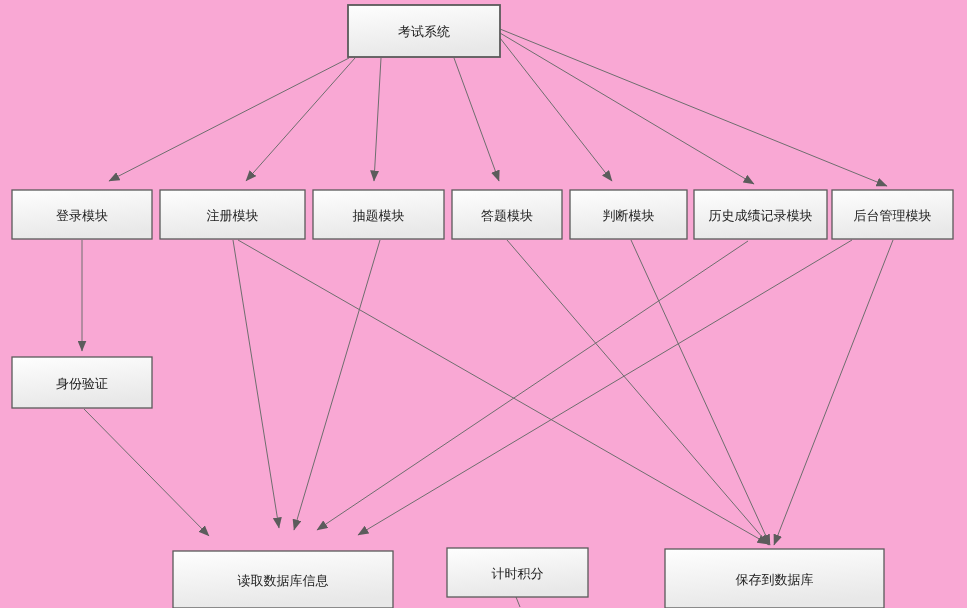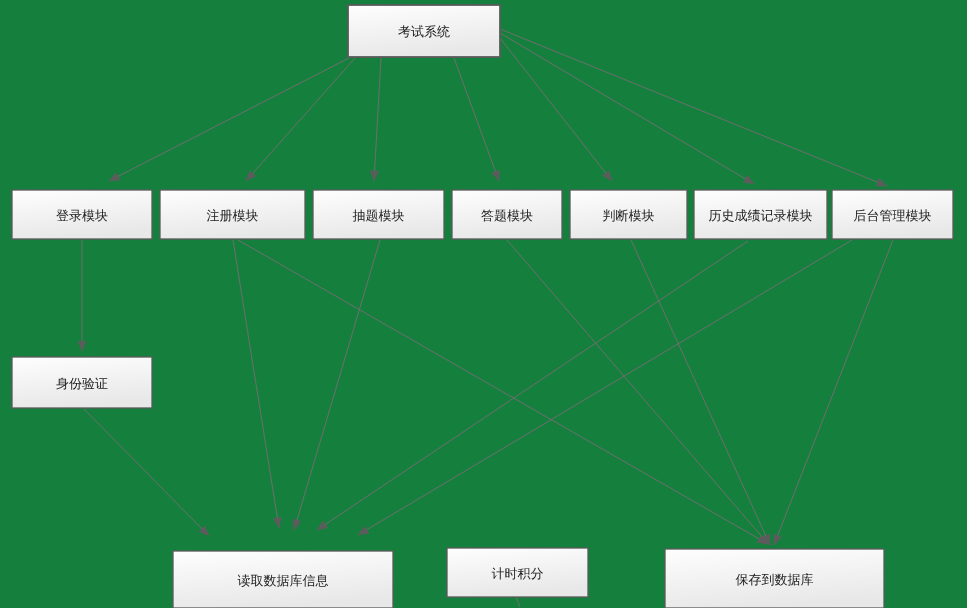--- a/index.html
+++ b/index.html
@@ -8,21 +8,21 @@
     background: #ffffff;
     width: 967px;
     height: 608px;
     overflow: hidden;
     font-family: "DejaVu Sans", "Liberation Sans", sans-serif;
   }
   .stage {
     position: relative;
     width: 967px;
     height: 608px;
-    background: #15803d;
+    background: #f9a8d4;
   }
   svg { display: block; }
   .node-rect {
     fill: url(#boxfill);
     stroke: #5a5a5a;
     stroke-width: 1.3;
   }
   [data-name="node-box-exam"] { stroke-width: 1.8; }
   .node-label {
     font-family: "DejaVu Sans", "Liberation Sans", sans-serif;

